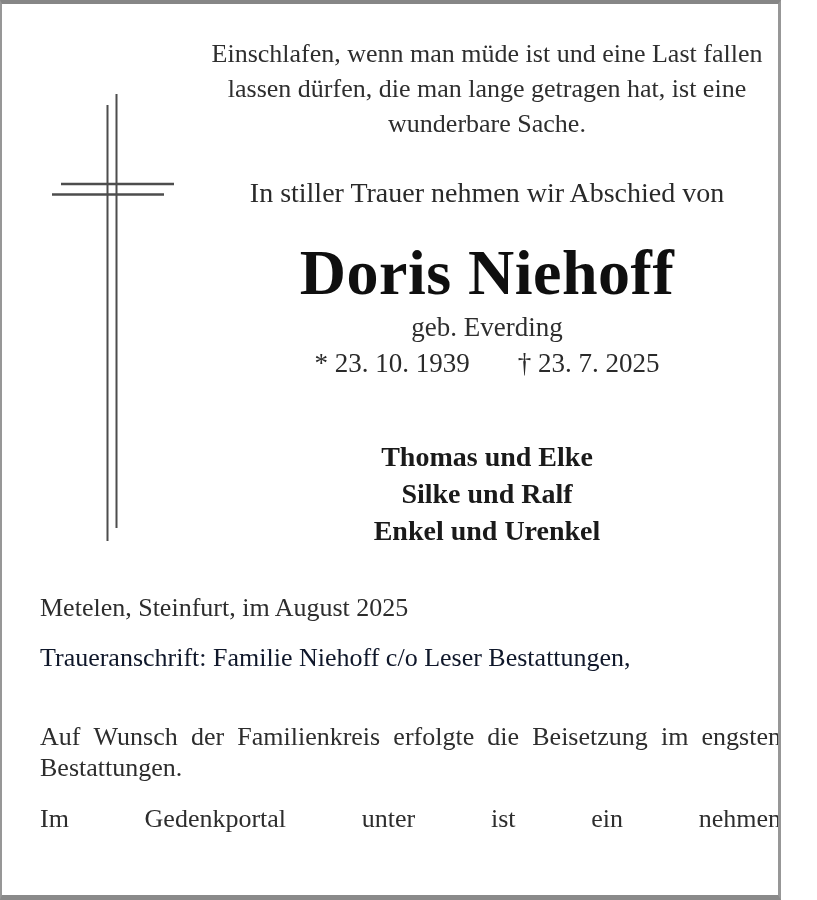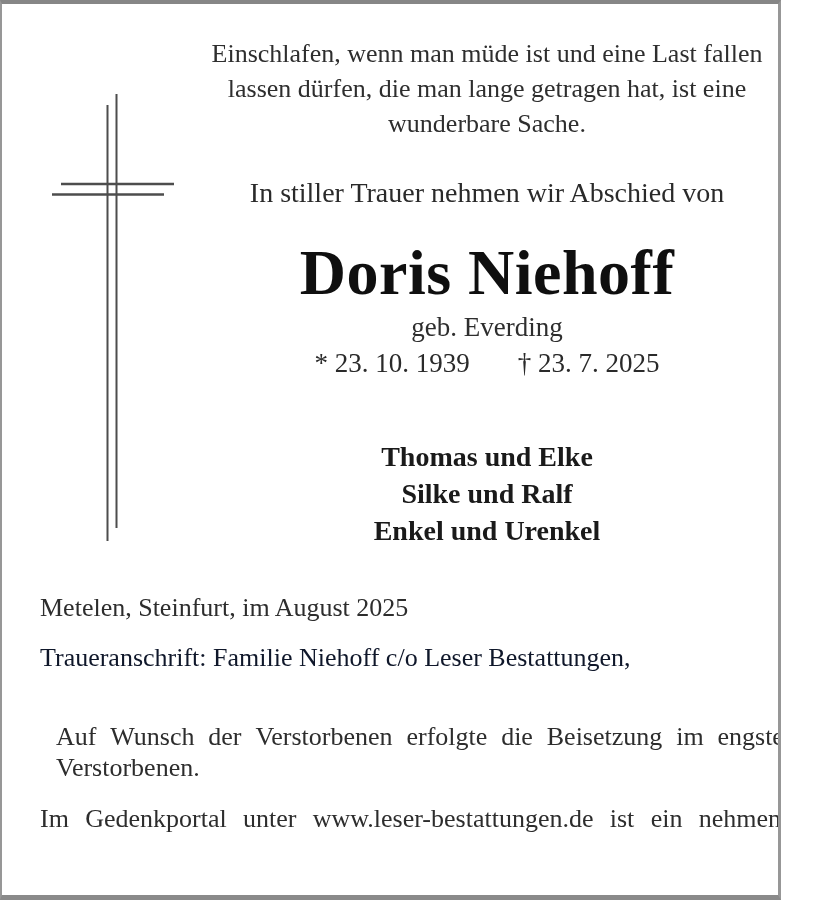--- a/index.html
+++ b/index.html
@@ -51,21 +51,21 @@
   }
   .address {
     position: absolute; left: 38px; top: 640px; width: 741px;
     font-size: 26px; line-height: 28px; color: #0f172a;
   }
   .address-indent { padding-left: 180px; }
   .para {
     position: absolute; left: 38px; width: 741px;
     font-size: 26px; line-height: 31px; color: #2d2d2d;
   }
-  .para-burial { top: 717px; margin-left: 16px; }
+  .para-burial { top: 717px; }
   .para-portal { top: 799px; }
 </style>
 </head>
 <body>
 
 <div class="page">
 
   <svg class="cross" width="210" height="560" viewBox="0 0 210 560">
     <line x1="105.5" y1="101" x2="105.5" y2="537" stroke="#4d4d4d" stroke-width="2"></line>
     <line x1="114.5" y1="90" x2="114.5" y2="524" stroke="#4d4d4d" stroke-width="2"></line>
@@ -99,35 +99,34 @@
 
   <div class="address">
     <div>Traueranschrift: Familie Niehoff c/o Leser Bestattungen,</div>
   </div>
 
   <div class="para para-burial">
     <div style="display: flex; justify-content: space-between;">
         <span>Auf</span>
         <span>Wunsch</span>
         <span>der</span>
-        <span>Verstorbenen</span>
+        <span>Familienkreis</span>
         <span>erfolgte</span>
         <span>die</span>
         <span>Beisetzung</span>
         <span>im</span>
         <span>engsten</span>
       </div>
-    <div>Verstorbenen.</div>
+    <div>Bestattungen.</div>
   </div>
 
   <div class="para para-portal">
     <div style="display: flex; justify-content: space-between;">
         <span>Im</span>
         <span>Gedenkportal</span>
         <span>unter</span>
-        <span>www.leser-bestattungen.de</span>
         <span>ist</span>
         <span>ein</span>
         <span>nehmen</span>
       </div>
   </div>
 
 </div>
 
 </body></html>

